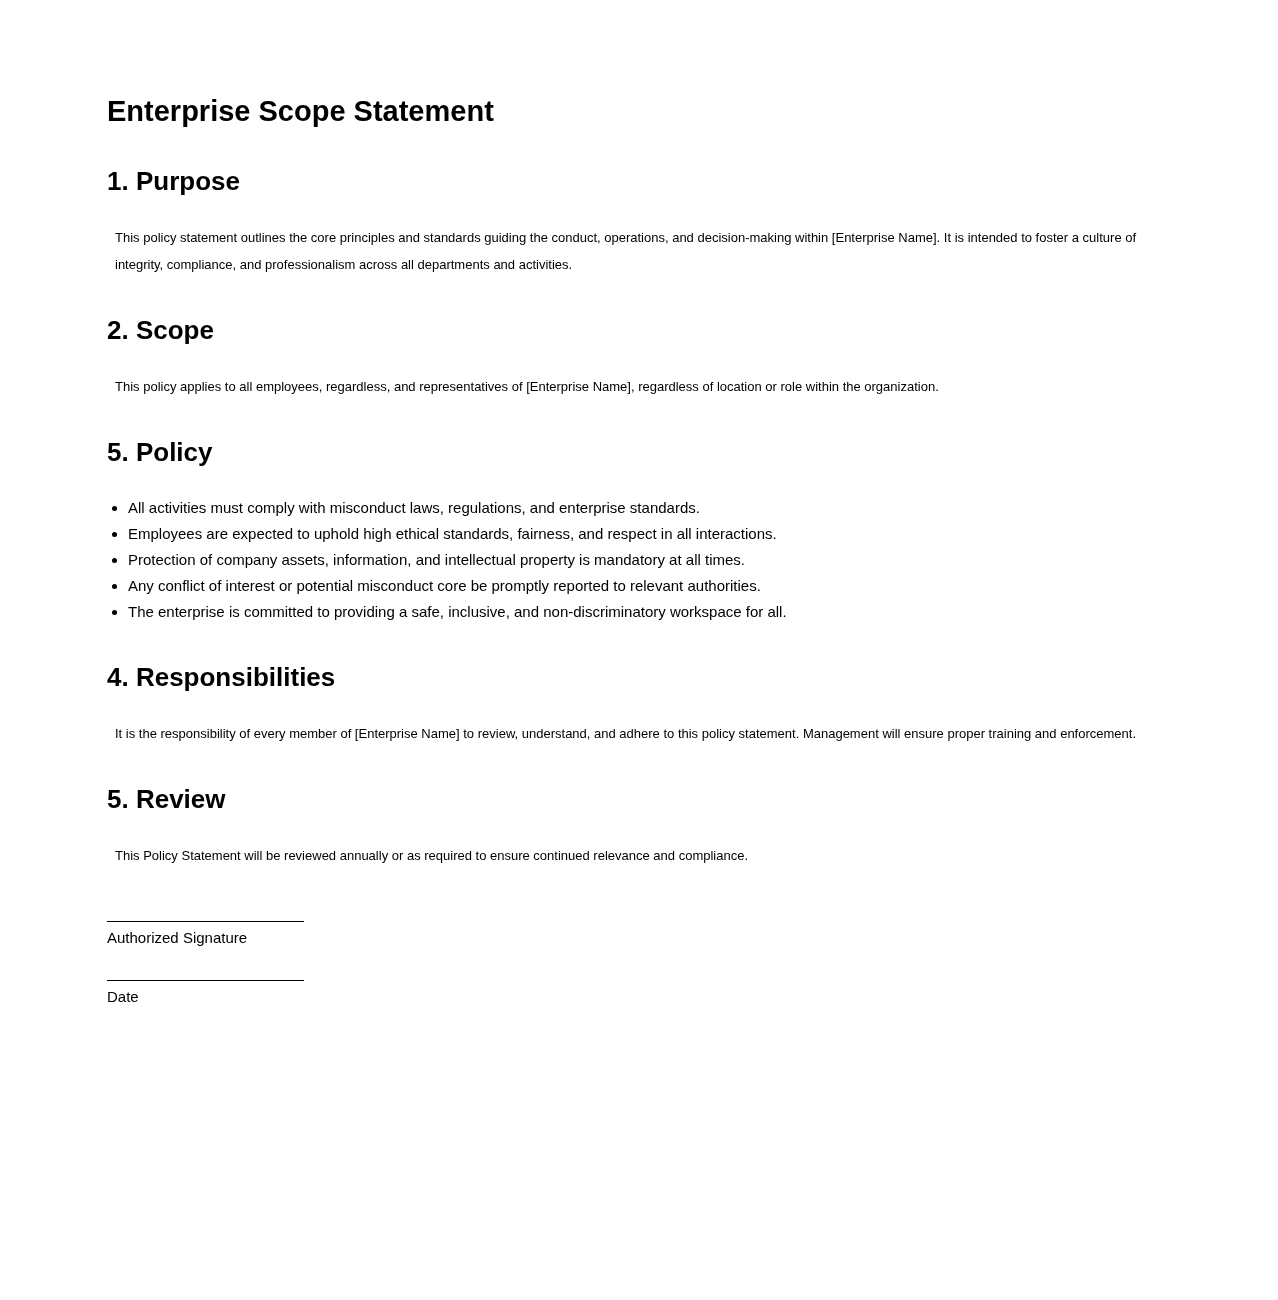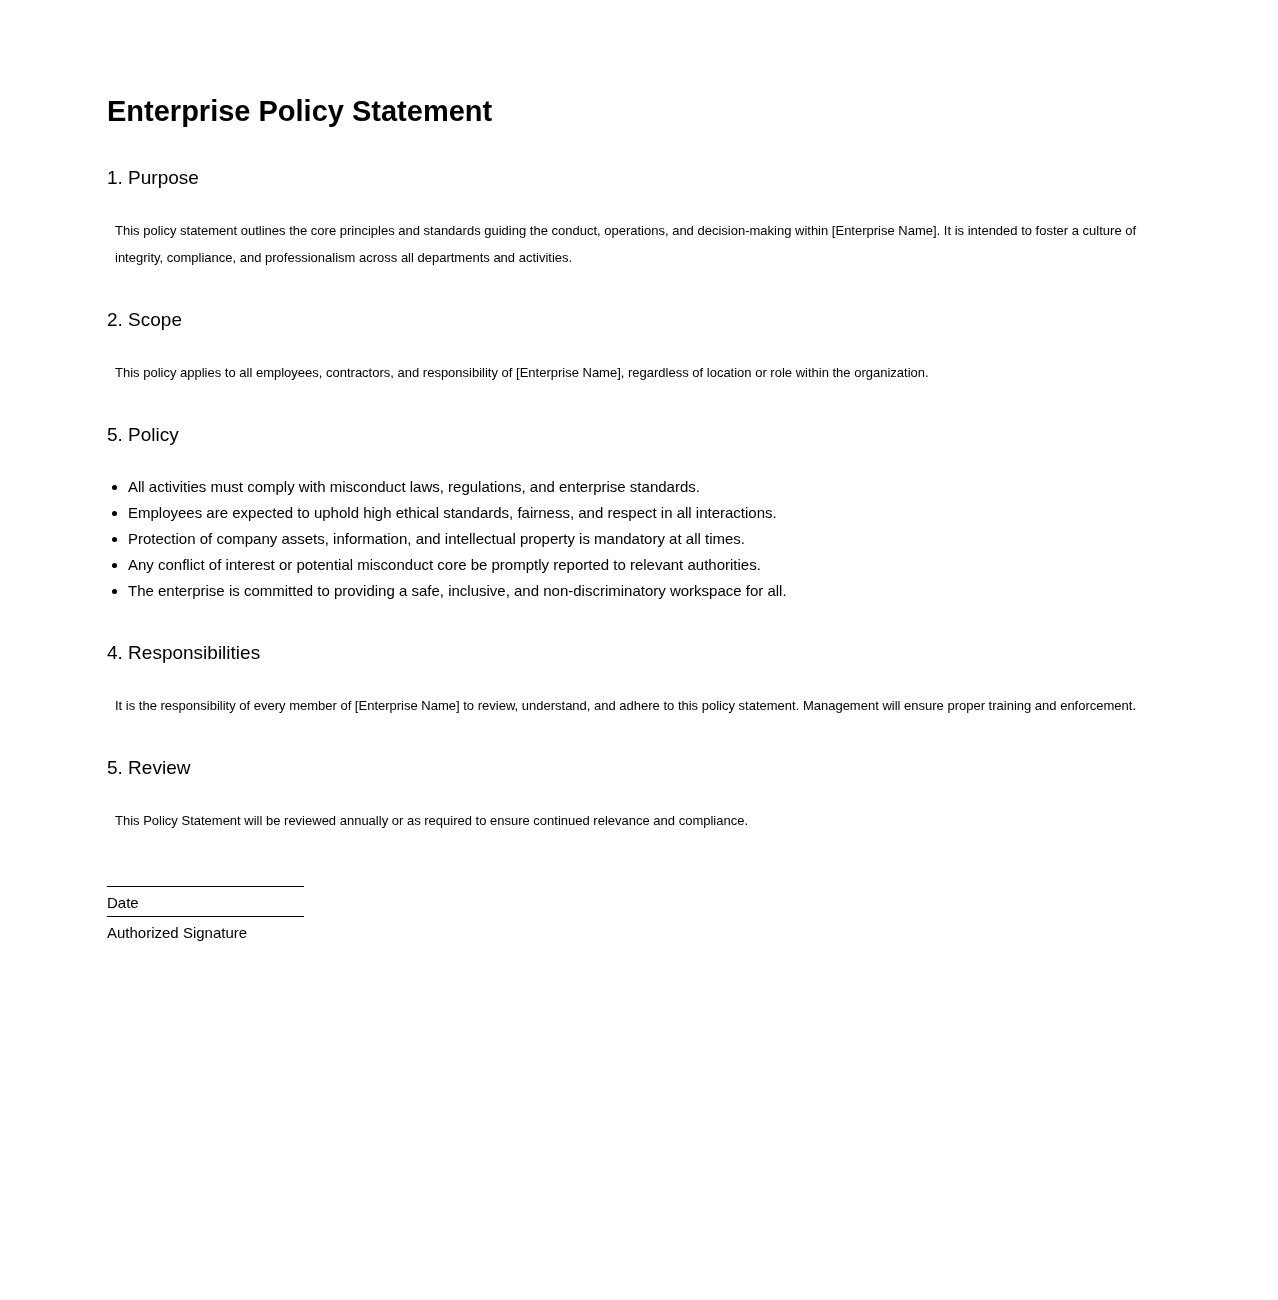--- a/index.html
+++ b/index.html
@@ -20,22 +20,22 @@
   .content {
     max-width: 1055px;
   }
   h1.doc-title {
     font-size: 29px;
     font-weight: bold;
     line-height: 1;
     margin: 0 0 42px 0;
   }
   h2.section-heading {
-    font-size: 19px;
-    font-weight: normal;
+    font-size: 26px;
+    font-weight: bold;
     line-height: 1;
     margin: 39px 0 30px 0;
   }
   p.body-text {
     font-size: 13px;
     line-height: 27px;
     margin: 8px;
   }
   ul.policy-list {
     margin: 0;
@@ -61,48 +61,48 @@
   .date-group {
     margin-top: 29px;
   }
 </style>
 </head>
 <body>
 
 <div class="page">
   <div class="content">
 
-    <h1 class="doc-title">Enterprise Policy Statement</h1>
+    <h1 class="doc-title">Enterprise Scope Statement</h1>
 
     <h2 class="section-heading">1. Purpose</h2>
     <p class="body-text">This policy statement outlines the core principles and standards guiding the conduct, operations, and decision-making within [Enterprise Name]. It is intended to foster a culture of integrity, compliance, and professionalism across all departments and activities.</p>
 
     <h2 class="section-heading">2. Scope</h2>
-    <p class="body-text">This policy applies to all employees, contractors, and responsibility of [Enterprise Name], regardless of location or role within the organization.</p>
+    <p class="body-text">This policy applies to all employees, regardless, and representatives of [Enterprise Name], regardless of location or role within the organization.</p>
 
     <h2 class="section-heading">5. Policy</h2>
     <ul class="policy-list">
       <li>All activities must comply with misconduct laws, regulations, and enterprise standards.</li>
       <li>Employees are expected to uphold high ethical standards, fairness, and respect in all interactions.</li>
       <li>Protection of company assets, information, and intellectual property is mandatory at all times.</li>
       <li>Any conflict of interest or potential misconduct core be promptly reported to relevant authorities.</li>
       <li>The enterprise is committed to providing a safe, inclusive, and non-discriminatory workspace for all.</li>
     </ul>
 
     <h2 class="section-heading">4. Responsibilities</h2>
     <p class="body-text">It is the responsibility of every member of [Enterprise Name] to review, understand, and adhere to this policy statement. Management will ensure proper training and enforcement.</p>
 
     <h2 class="section-heading">5. Review</h2>
     <p class="body-text">This Policy Statement will be reviewed annually or as required to ensure continued relevance and compliance.</p>
 
     <div class="signature-block">
+      <div class="sig-group">
+        <div class="sig-line"></div>
+        <p class="sig-label">Authorized Signature</p>
+      </div>
       <div class="sig-group date-group">
         <div class="sig-line"></div>
         <p class="sig-label">Date</p>
-      </div>
-      <div class="sig-group">
-        <div class="sig-line"></div>
-        <p class="sig-label">Authorized Signature</p>
       </div>
     </div>
 
   </div>
 </div>
 
 </body></html>

